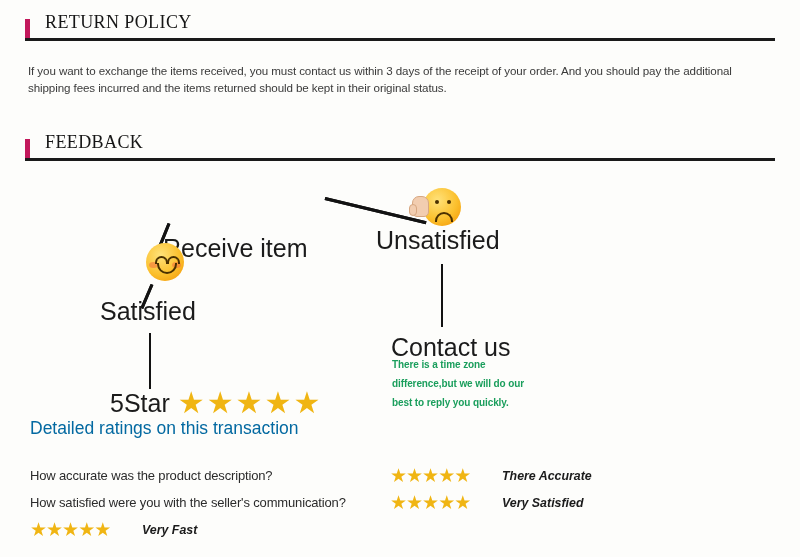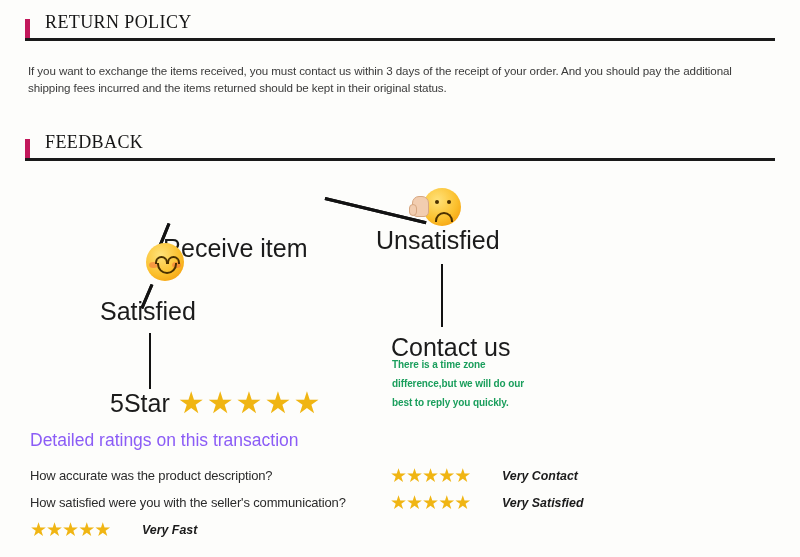--- a/index.html
+++ b/index.html
@@ -181,23 +181,23 @@
     font-weight: bold;
     line-height: 19px;
     color: #1a9e5c;
     letter-spacing: -0.1px;
   }
 
   
   #ratings-title {
     position: absolute;
     left: 30px;
-    top: 430px;
+    top: 418px;
     font-size: 17.5px;
-    color: #8b5cf6;
+    color: #0369a1;
     white-space: nowrap;
   }
   #ratings-table {
     position: absolute;
     left: 30px;
     top: 462px;
     width: 620px;
   }
   .rating-row {
     display: flex;
@@ -291,21 +291,21 @@
   <div id="green-note">There is a time zone difference,but we will do our best to reply you quickly.</div>
 
   <div id="ratings-title">Detailed ratings on this transaction</div>
 
   <div id="ratings-table">
     <div class="rating-row">
       <div class="rating-q">How accurate was the product description?</div>
       <div class="rating-stars">
         <span class="star">★</span><span class="star">★</span><span class="star">★</span><span class="star">★</span><span class="star">★</span>
       </div>
-      <div class="rating-val">Very Contact</div>
+      <div class="rating-val">There Accurate</div>
     </div>
     <div class="rating-row">
       <div class="rating-q">How satisfied were you with the seller's communication?</div>
       <div class="rating-stars">
         <span class="star">★</span><span class="star">★</span><span class="star">★</span><span class="star">★</span><span class="star">★</span>
       </div>
       <div class="rating-val">Very Satisfied</div>
     </div>
     <div class="rating-row">
       <div class="rating-stars">

